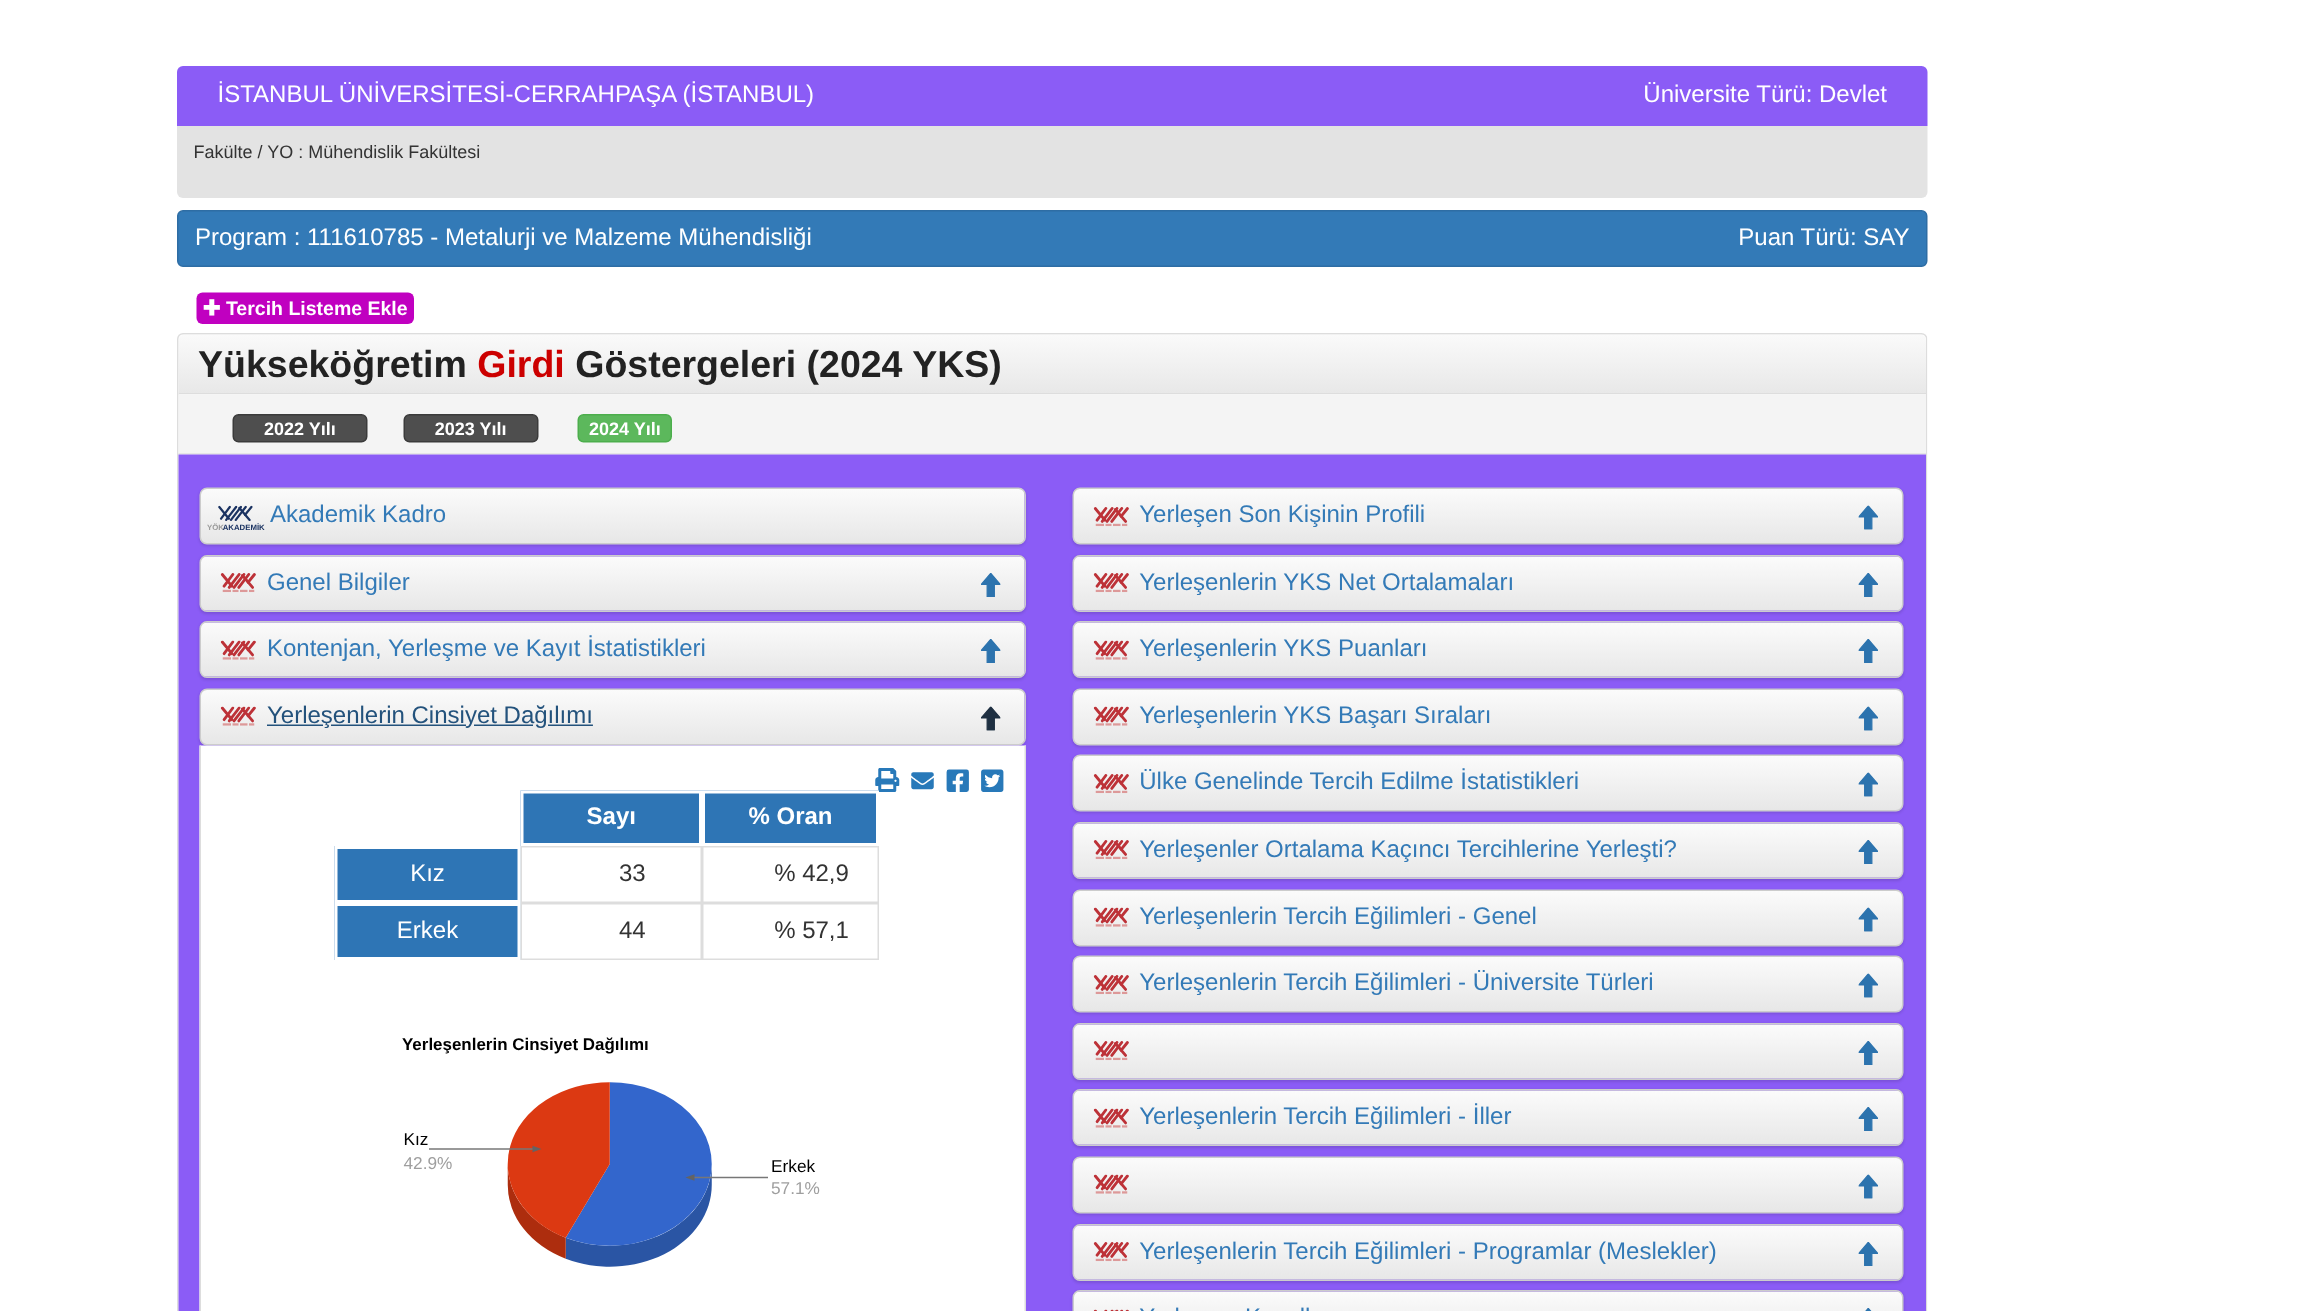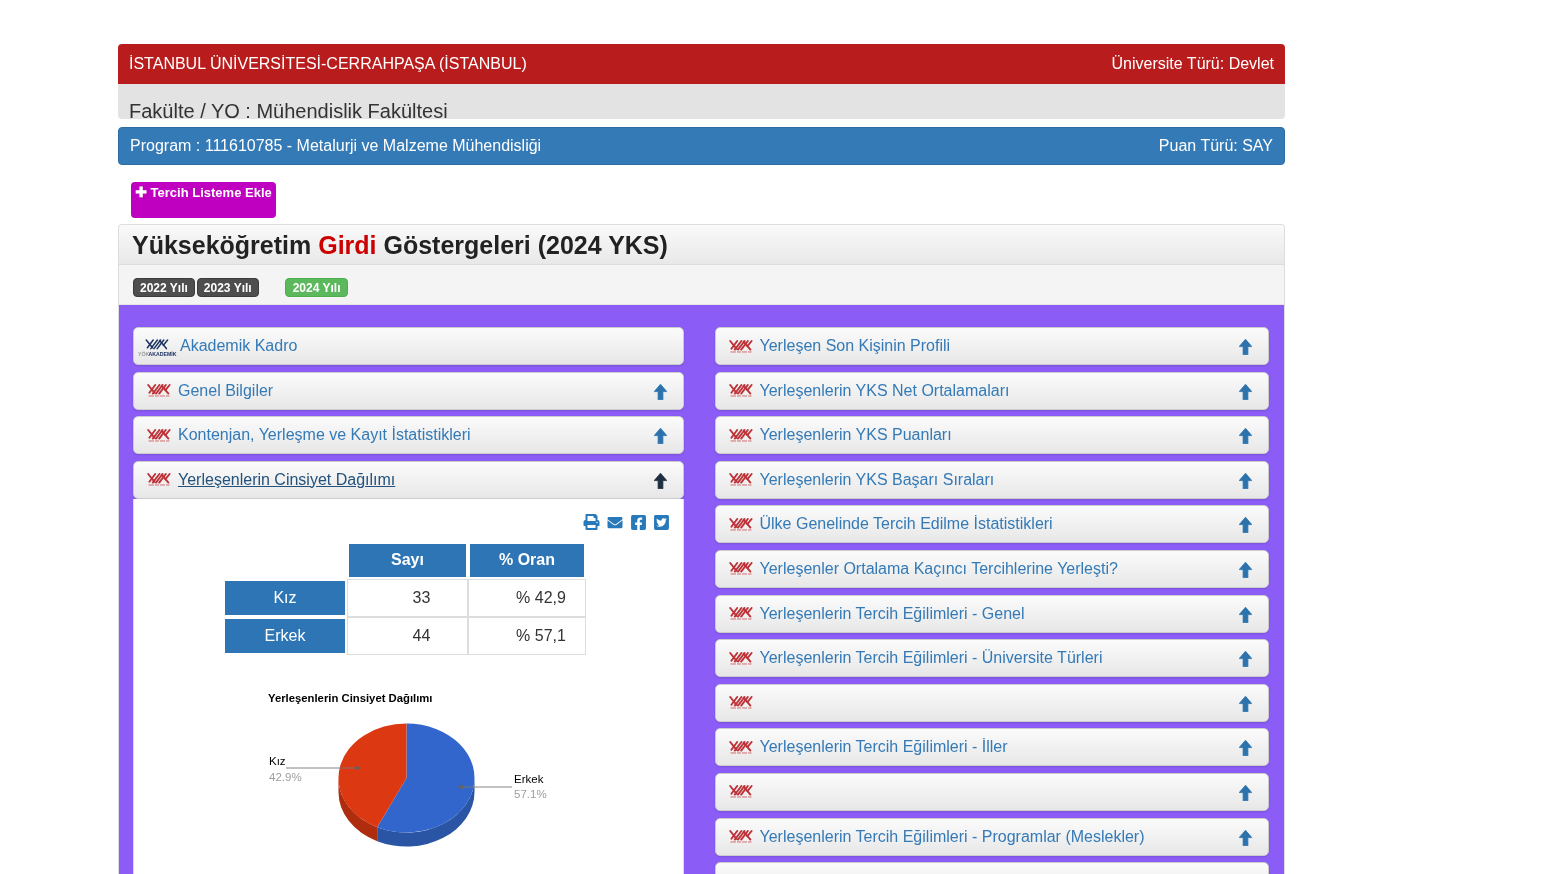--- a/index.html
+++ b/index.html
@@ -1,46 +1,46 @@
 <!DOCTYPE html>
 <html lang="tr"><head>
 <meta charset="utf-8">
 <style>
 * { margin:0; padding:0; box-sizing:border-box; }
 html,body { width:1545px; height:874px; overflow:hidden; background:#fff;
   font-family:"Liberation Sans", sans-serif; }
 .container { position:absolute; left:118px; top:44px; width:1167px; }
 
 
-.bar-dark { height:40px; background:#b91c1c; border-radius:4px 4px 0 0;
-  color:#fff; font-size:16px; line-height:40px; padding:0 11px;
+.bar-dark { height:40px; background:#8b5cf6; border-radius:4px 4px 0 0;
+  color:#fff; font-size:16px; line-height:40px; padding:0 27px;
   display:flex; justify-content:space-between; }
-.bar-fak { height:35px; background:#e3e3e3; border-radius:0 0 4px 4px;
-  color:#333; font-size:20px; line-height:35px; padding:10px 11px; }
+.bar-fak { height:48px; background:#e3e3e3; border-radius:0 0 4px 4px;
+  color:#333; font-size:12px; line-height:35px; padding:0 11px; }
 .bar-blue { margin-top:8px; height:38px; background:#337ab7; border:1px solid #2e6da4;
   border-radius:4px; color:#fff; font-size:16px; line-height:36px; padding:0 11px;
   display:flex; justify-content:space-between;gap:40px; }
 
 
-.btn-mag { margin:17px 0 0 13px; display:inline-block; height:36px; width:145px;
+.btn-mag { margin:17px 0 0 13px; display:inline-block; height:21px; width:145px;
   background:#c000c0; border-radius:4px; color:#fff; font-size:13px; font-weight:bold;
   line-height:21px; text-align:center; }
 .btn-mag .plus { font-size:14px; }
 
 
 .bigpanel { margin-top:6px; border:1px solid #ddd; border-radius:4px 4px 0 0;
   border-bottom:none; }
 .bp-head { height:40px; background:linear-gradient(180deg,#fafafa,#e8e8e8);
   border-bottom:1px solid #ddd; border-radius:4px 4px 0 0;
   font-size:25px; font-weight:bold; color:#222; line-height:40px; padding:0 13px; }
 .bp-head .red { color:#c00; }
 .bp-years { height:40px; background:#f4f4f4; border-bottom:1px solid #e5e5e5;
   padding:13px 0 0 14px; }
-.ybtn { display:inline-block; height:19px; padding:0 6px; border-radius:4px;
-  font-size:12px; font-weight:bold; color:#fff; line-height:19px; margin-right:2px; }
+.ybtn { display:inline-block; height:19px; padding:0 20px; border-radius:4px;
+  font-size:12px; font-weight:bold; color:#fff; line-height:19px; margin-right:2px;margin-left:22px; }
 .ybtn.gray { background:#4e4e4e; border:1px solid #3b3b3b; }
 .ybtn.green { background:#5cb85c; border:1px solid #4cae4c; padding:0 7px; margin-left:24px; }
 
 
 .cols { background:#8b5cf6;
   padding:22px 15px 0 14px; display:flex; height:584px; }
 .col1 { width:551px; }
 .col2 { width:555px; margin-left:31px; }
 
 
@@ -52,21 +52,21 @@
 .acc .ttl.u { text-decoration:underline; color:#23527c; }
 .acc .arrow { position:absolute; right:16px; top:11px; }
 
 
 .accbody { position:relative; border:1px solid #ddd; border-top:none;
   background:#fff; height:420px; }
 .shareicons { position:absolute; top:15px; right:13px; }
 .shareicons svg { margin-left:6px; vertical-align:top; }
 
 
-table.gen { position:absolute; left:89px; top:43px; border-collapse:separate;
+table.gen { position:absolute; left:89px; top:30px; border-collapse:separate;
   border-spacing:0; }
 table.gen td { text-align:center; vertical-align:middle; font-size:16px; }
 td.bluec { background:#2e75b5; color:#fff; border:2px solid #fff; }
 td.hdr { font-weight:bold; }
 td.datac { background:#fff; color:#333; border:1px solid #ddd;padding-left:28px; }
 td.empty { border:none; }
 
 
 .chart { position:absolute; left:0px; top:176px; }
 </style>

